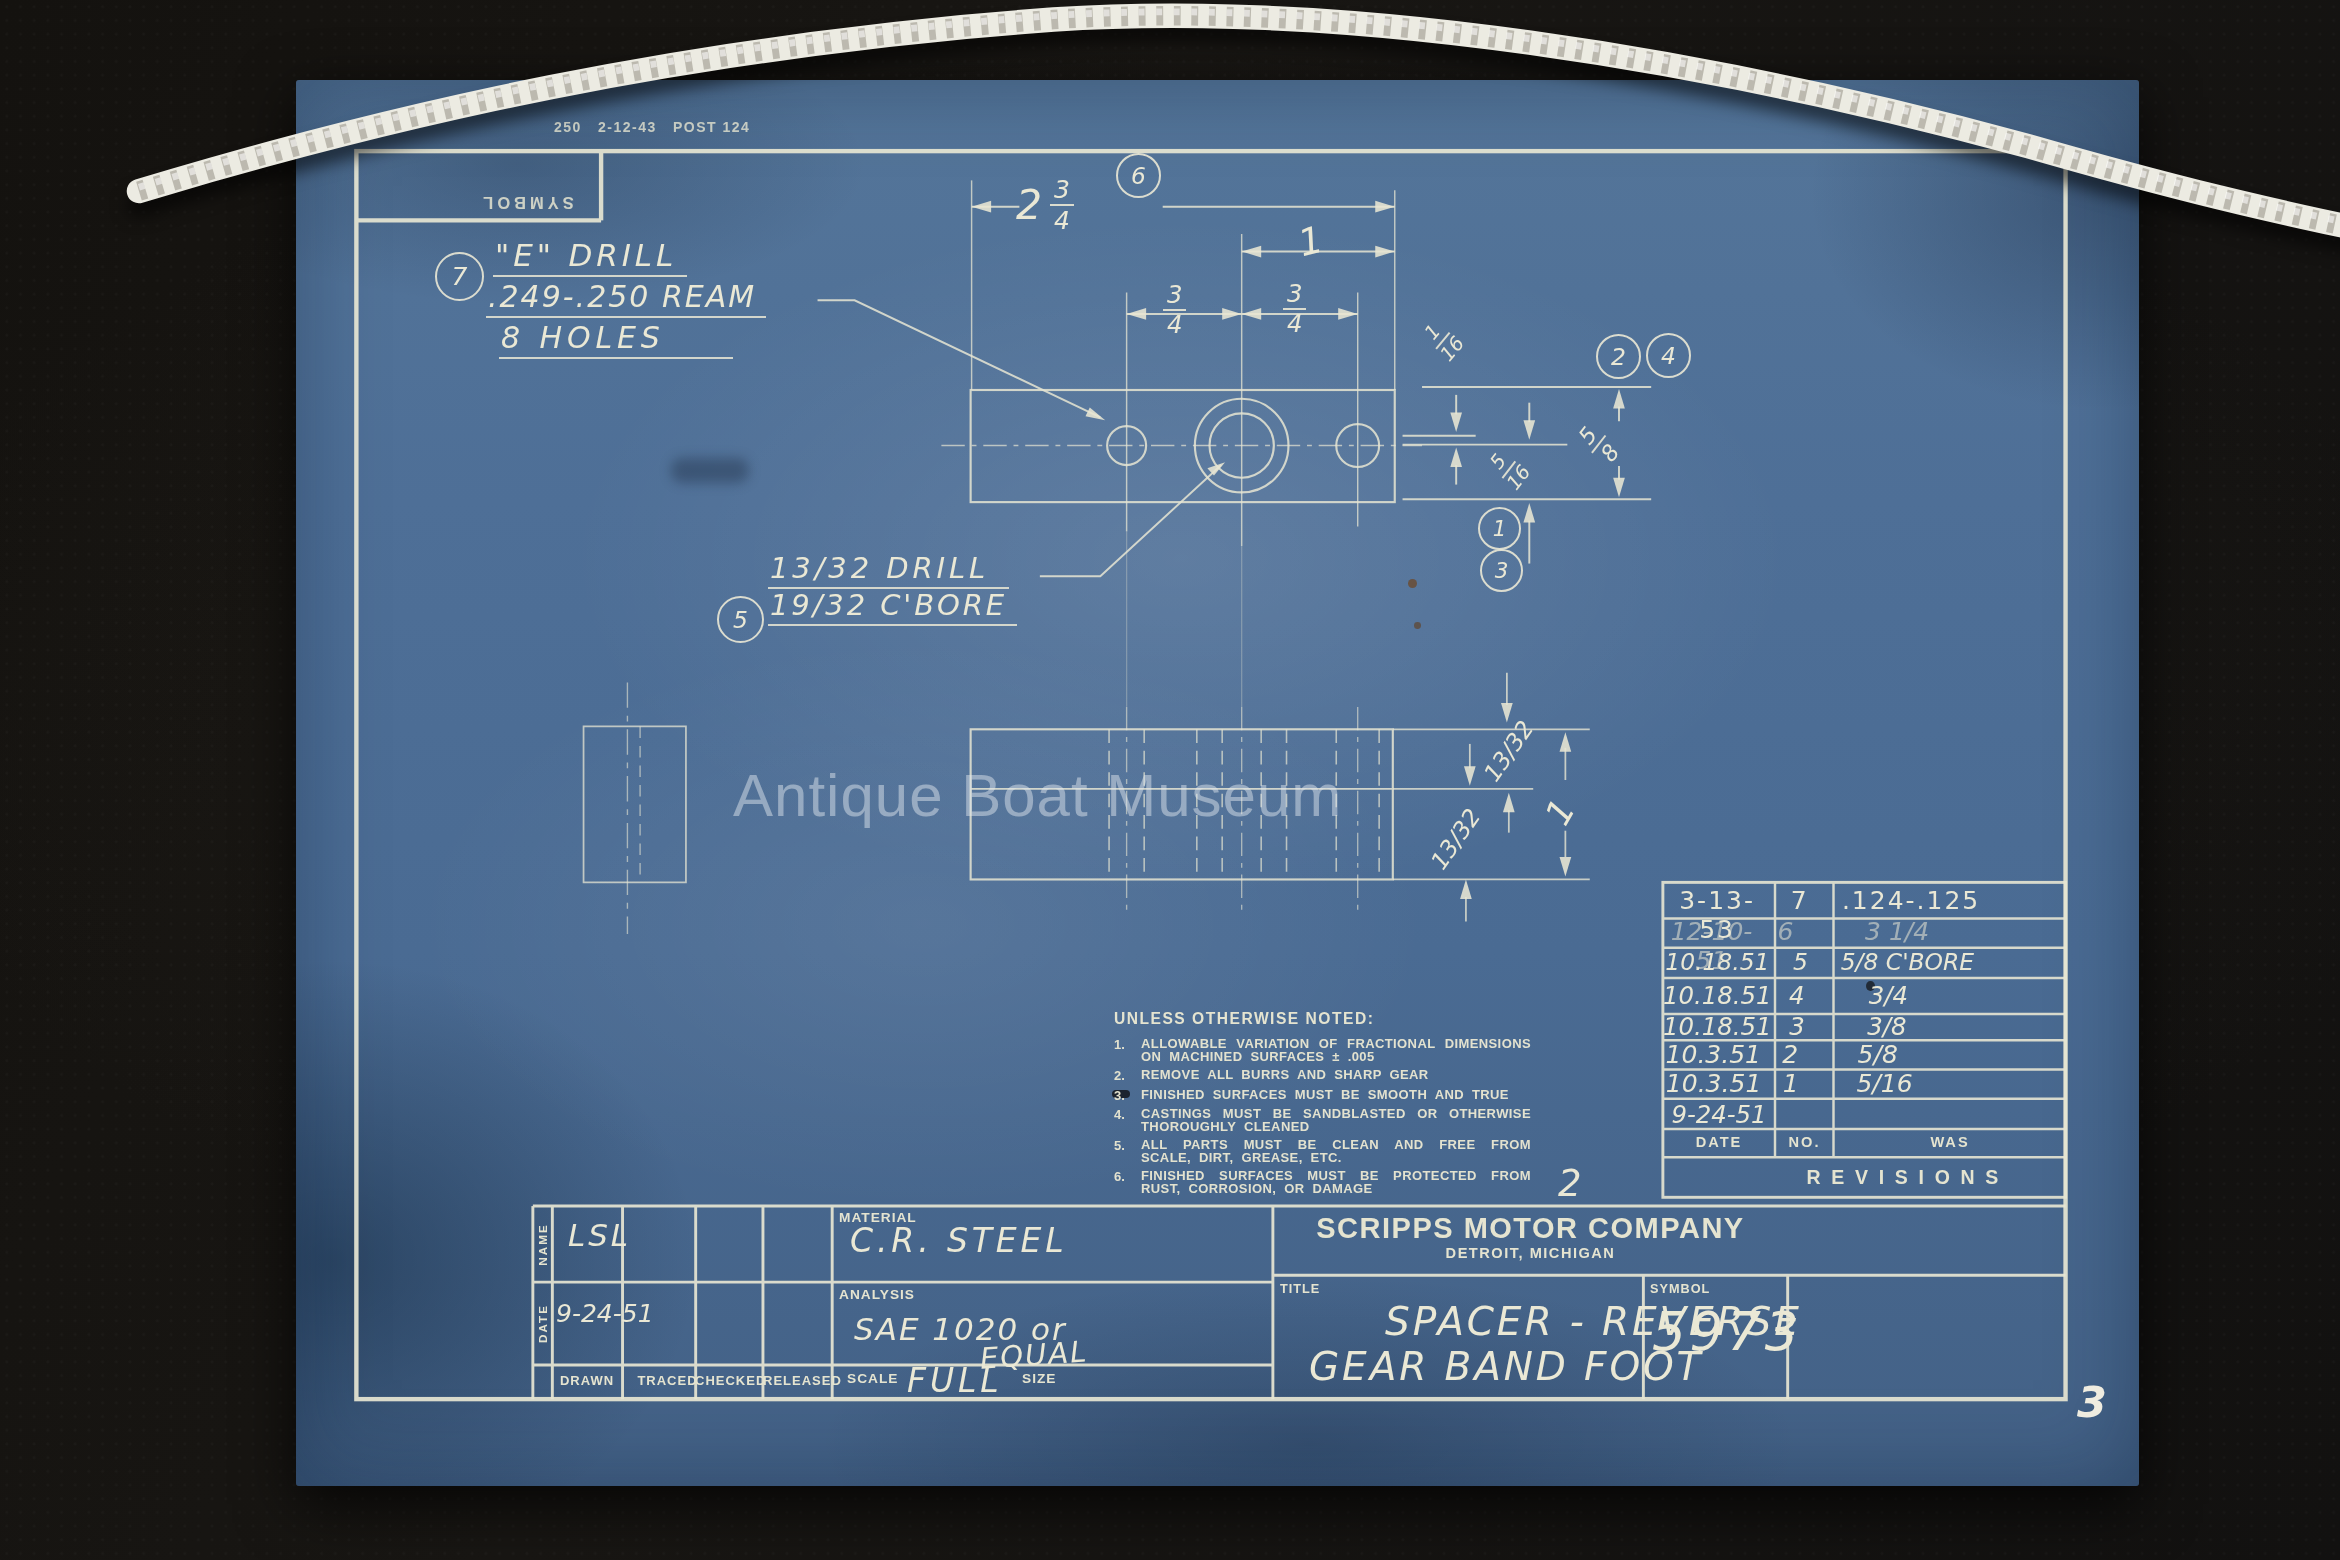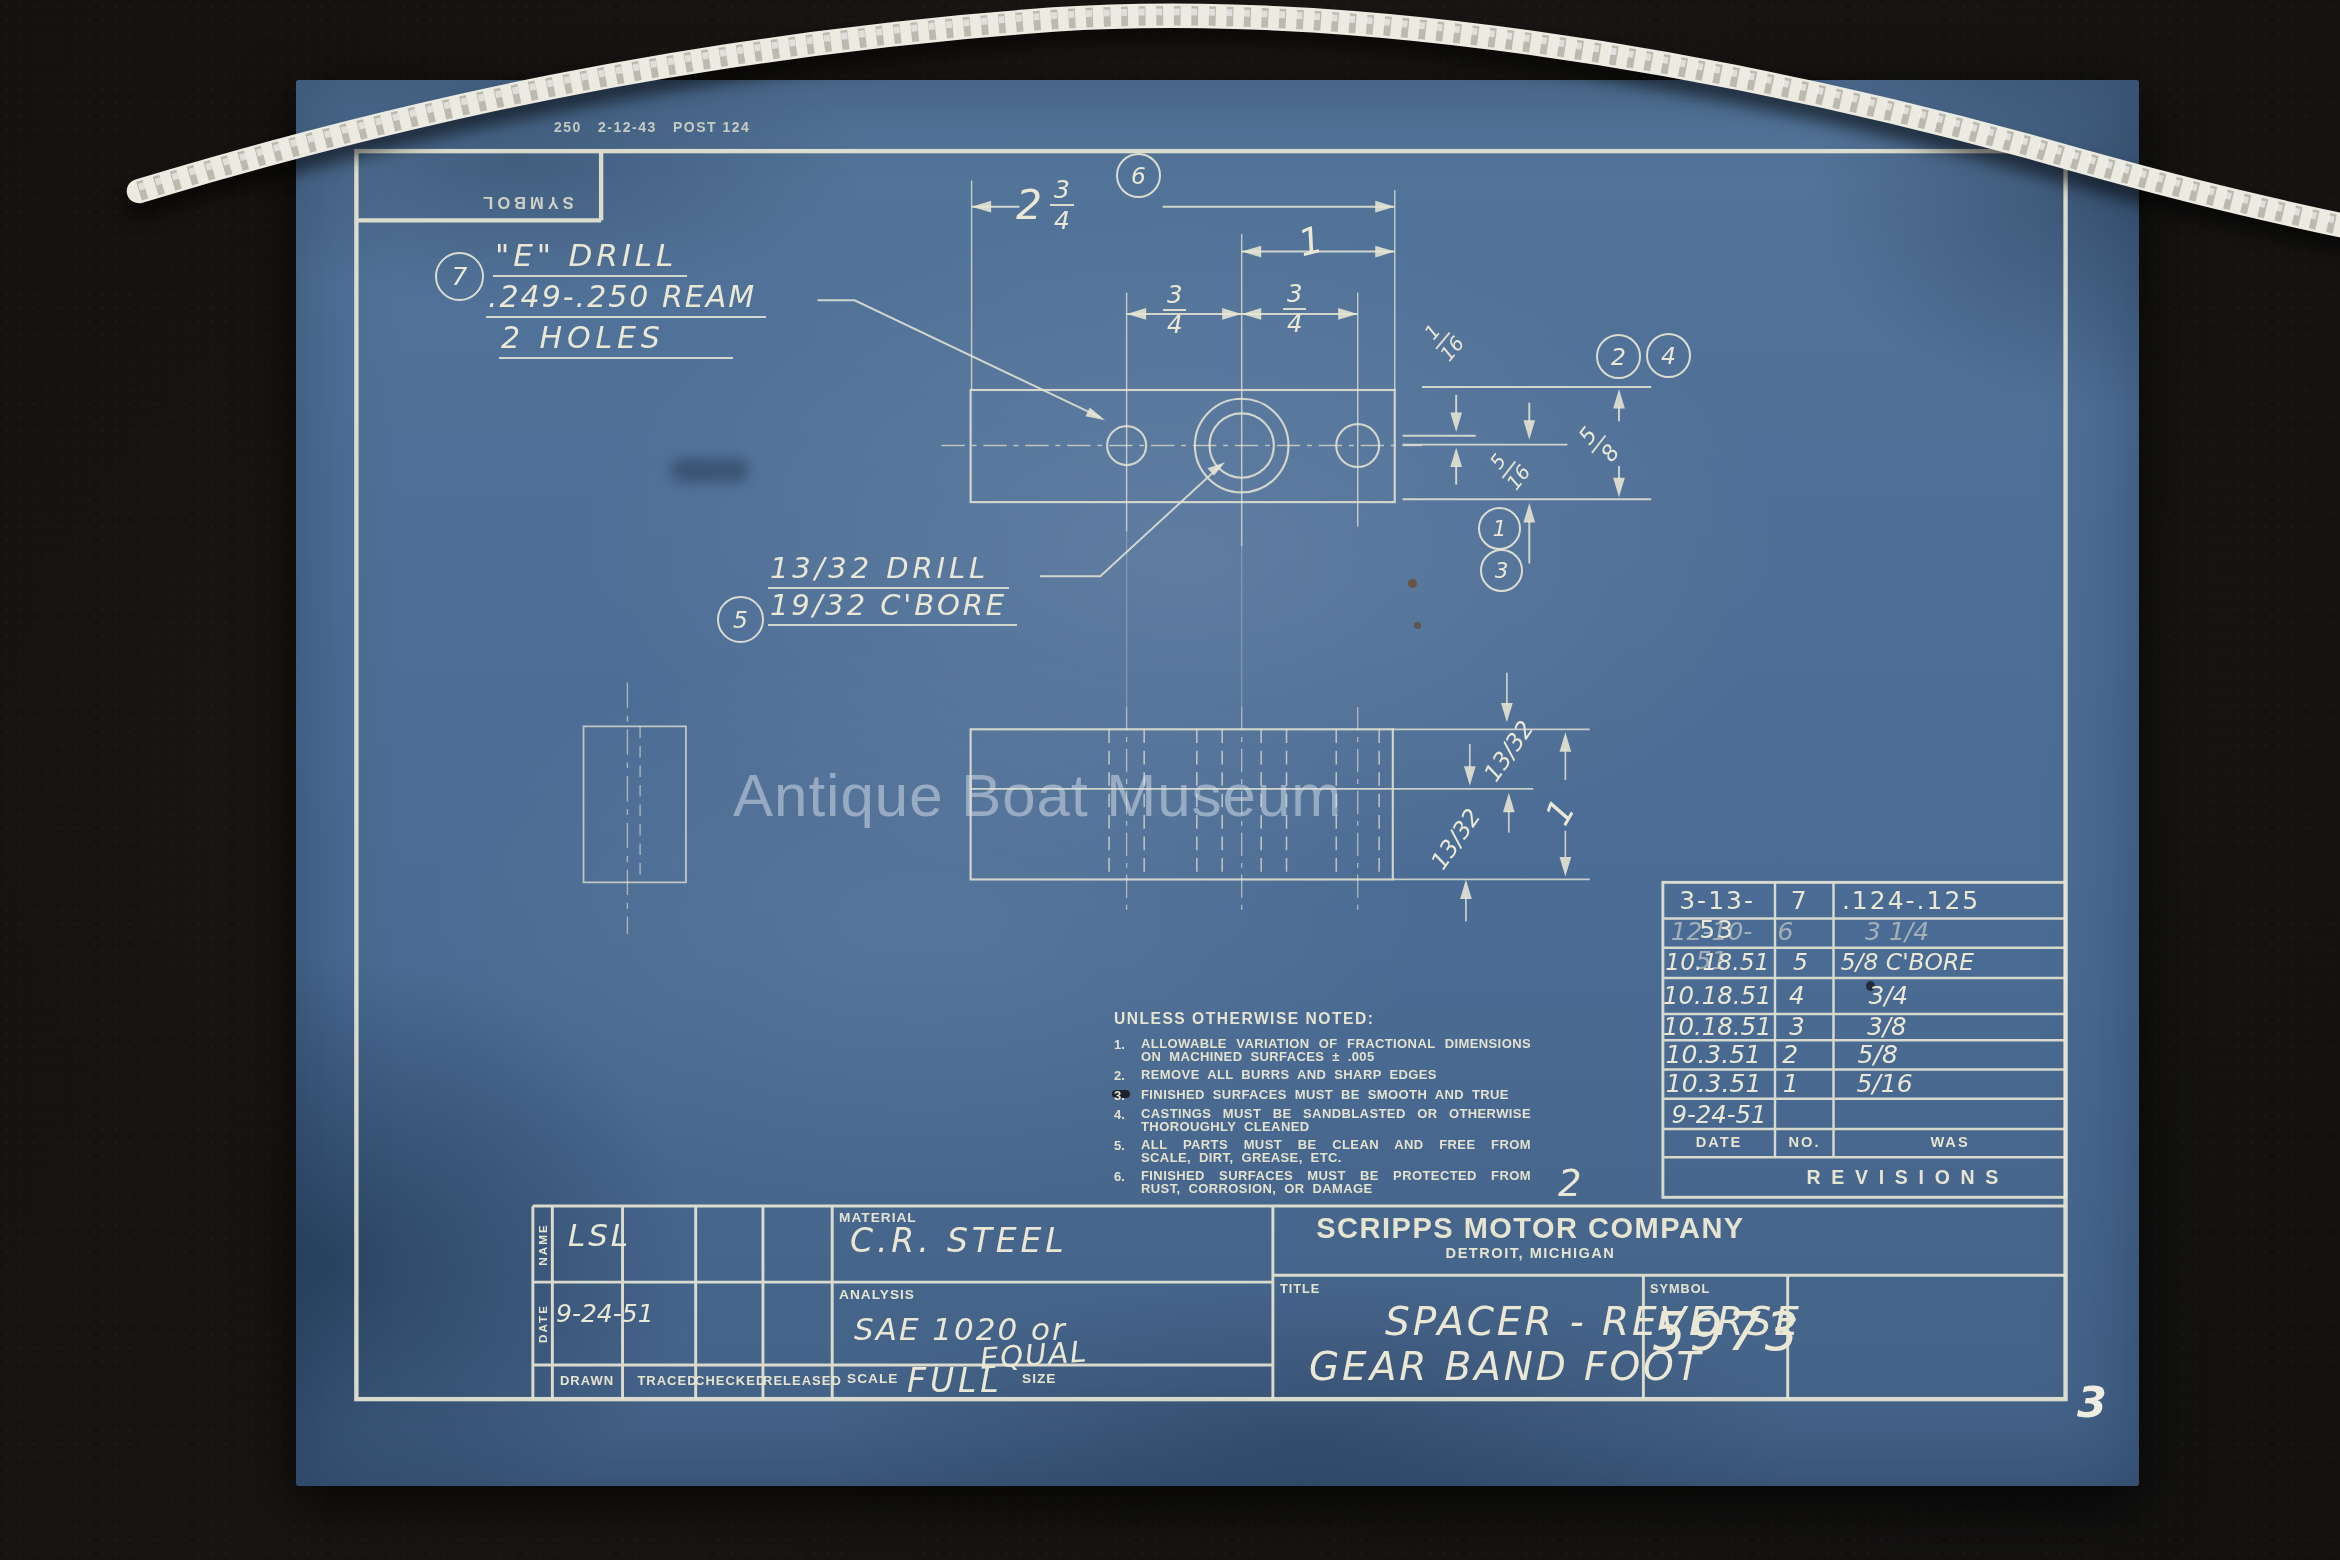--- a/index.html
+++ b/index.html
@@ -221,21 +221,21 @@
 
   <div class="abs stencil" style="left:554px;top:119px;font-size:14px;letter-spacing:1.5px;opacity:.8;white-space:pre;">250   2-12-43   POST 124</div>
 
   <div class="abs stencil" style="left:458px;top:192px;width:137px;text-align:center;font-size:16.6px;letter-spacing:3.9px;transform:rotate(180deg);opacity:.85;">SYMBOL</div>
 
   <div class="balloon" style="left:435px;top:252px;width:45px;height:45px;font-size:25px;">
       <span>7</span>
     </div>
   <div class="abs hand u" style="left:493px;top:237px;font-size:31px;letter-spacing:3.9px;">"E" DRILL</div>
   <div class="abs hand u" style="left:486px;top:279px;font-size:30px;letter-spacing:2px;">.249-.250 REAM</div>
-  <div class="abs hand u" style="left:499px;top:320px;font-size:30px;letter-spacing:4.9px;padding-right:68px;">2 HOLES</div>
+  <div class="abs hand u" style="left:499px;top:320px;font-size:30px;letter-spacing:4.9px;padding-right:68px;">8 HOLES</div>
 
   <div class="abs hand u" style="left:768px;top:551px;font-size:29px;letter-spacing:3.9px;padding-right:19.5px;">13/32 DRILL</div>
   <div class="abs hand u" style="left:768px;top:588px;font-size:29px;letter-spacing:2.9px;">19/32 C'BORE</div>
   <div class="balloon" style="left:717px;top:596px;width:43px;height:43px;font-size:23.4px;">
       <span>5</span>
     </div>
 
   <div class="dim" style="left:1016px;top:177px;font-size:25px;">
     <span style="font-size:41px;vertical-align:middle;">2</span>
     <span class="frac">
@@ -299,21 +299,21 @@
   <div class="dim" style="left:1422px;top:825px;font-size:23.4px;transform:rotate(-55deg);">13/32</div>
 
   <div id="notes">
     <div class="nt stencil">UNLESS OTHERWISE NOTED:</div>
     <div class="note-item">
       <span class="no">1.</span>
       <span class="txt">ALLOWABLE VARIATION OF FRACTIONAL DIMENSIONS ON MACHINED SURFACES ± .005</span>
     </div>
     <div class="note-item">
       <span class="no">2.</span>
-      <span class="txt">REMOVE ALL BURRS AND SHARP EDGES</span>
+      <span class="txt">REMOVE ALL BURRS AND SHARP GEAR</span>
     </div>
     <div class="note-item">
       <span class="no">3.</span>
       <span class="txt">FINISHED SURFACES MUST BE SMOOTH AND TRUE</span>
     </div>
     <div class="note-item">
       <span class="no">4.</span>
       <span class="txt">CASTINGS MUST BE SANDBLASTED OR OTHERWISE THOROUGHLY CLEANED</span>
     </div>
     <div class="note-item">

